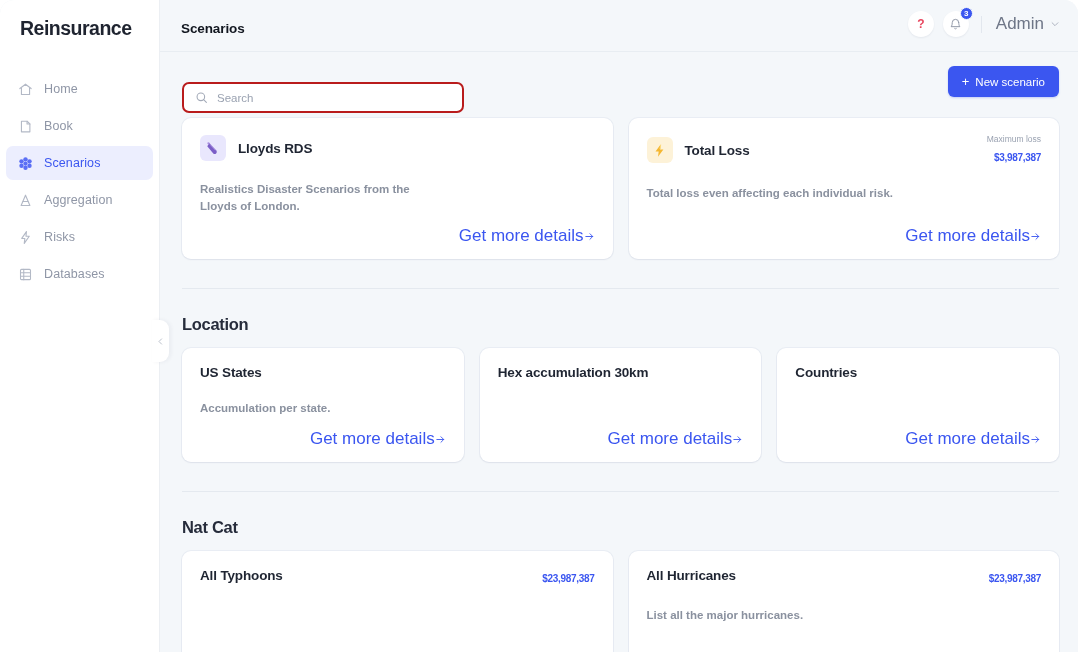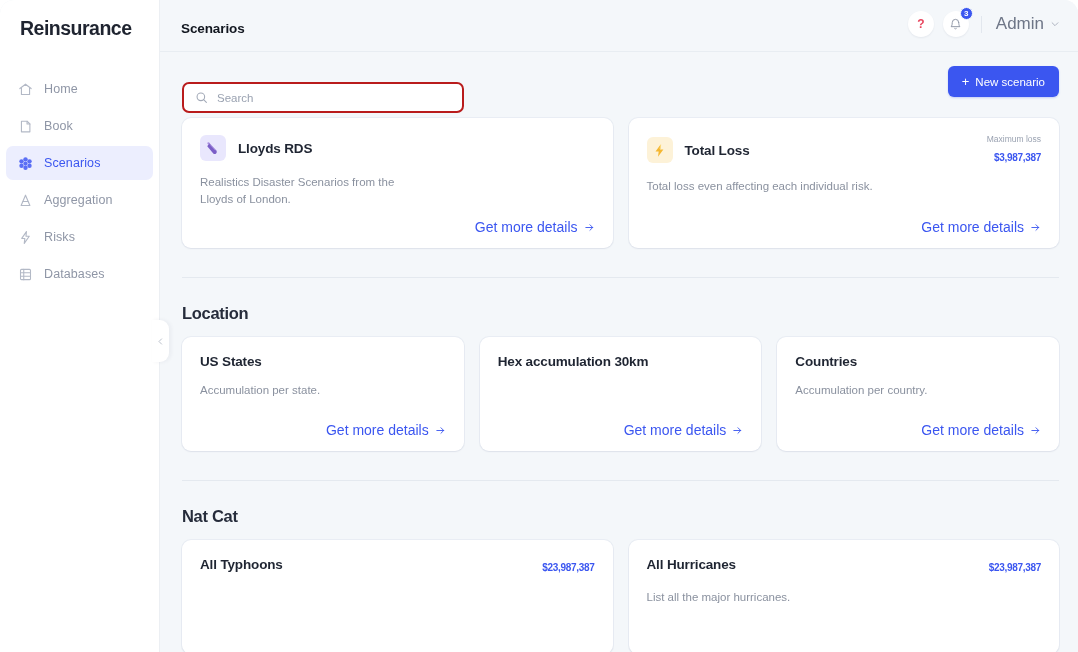--- a/index.html
+++ b/index.html
@@ -268,31 +268,32 @@
   .metric-value {
     font-size: 10px;
     font-weight: bold;
     color: #3b56f0;
     letter-spacing: -0.3px;
   }
   .card-desc {
     font-size: 11.5px;
     color: #8a919f;
     line-height: 1.45;
-    margin-top: 13px;
+    margin-top: 20px;
     max-width: 225px;
+    font-weight: bold;
   }
   .card-desc.wide { max-width: 340px; }
   .card-link {
     margin-top: auto;
     align-self: flex-end;
     display: flex;
     align-items: center;
-    gap: 6px;
-    font-size: 14px;
+    gap: 0;
+    font-size: 17px;
     color: #3b56f0;
     cursor: pointer;
     padding-top: 12px;
   }
   .card-link svg { display: block; }
 
   .plain .card-title { font-size: 13.5px; }
   .plain .card-head { align-items: flex-start; }
 </style>
 </head>
@@ -523,21 +524,20 @@
                     <path d="M13 6l6 6-6 6"></path>
                   </svg>
               </span>
             </div>
           </div>
 
           <div class="card plain">
             <div class="card-head">
               <span class="card-title">Countries</span>
             </div>
-            <p class="card-desc">Accumulation per country.</p>
             <div class="card-link">
               <span>Get more details</span>
               <span>
                 <svg width="11" height="11" viewBox="0 0 24 24" fill="none" stroke="currentColor" stroke-width="2" stroke-linecap="round" stroke-linejoin="round">
                     <path d="M4 12h15"></path>
                     <path d="M13 6l6 6-6 6"></path>
                   </svg>
               </span>
             </div>
           </div>

